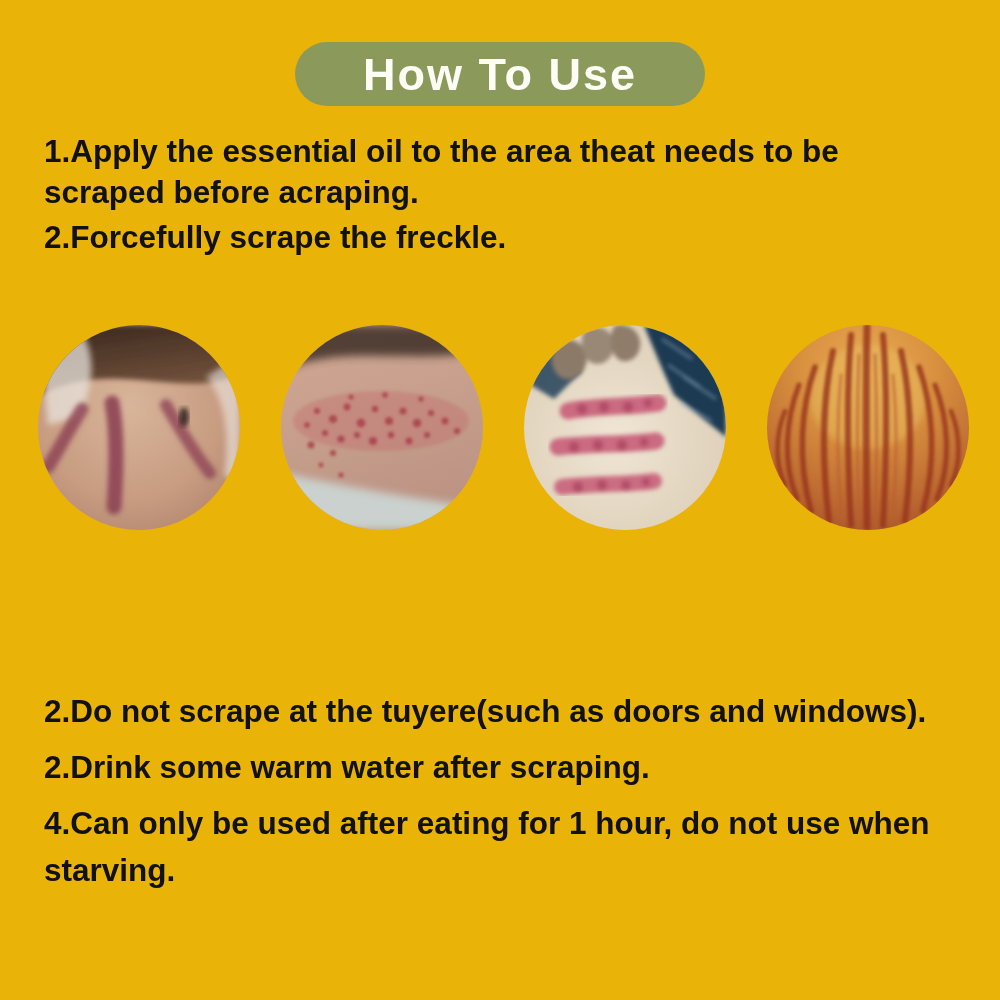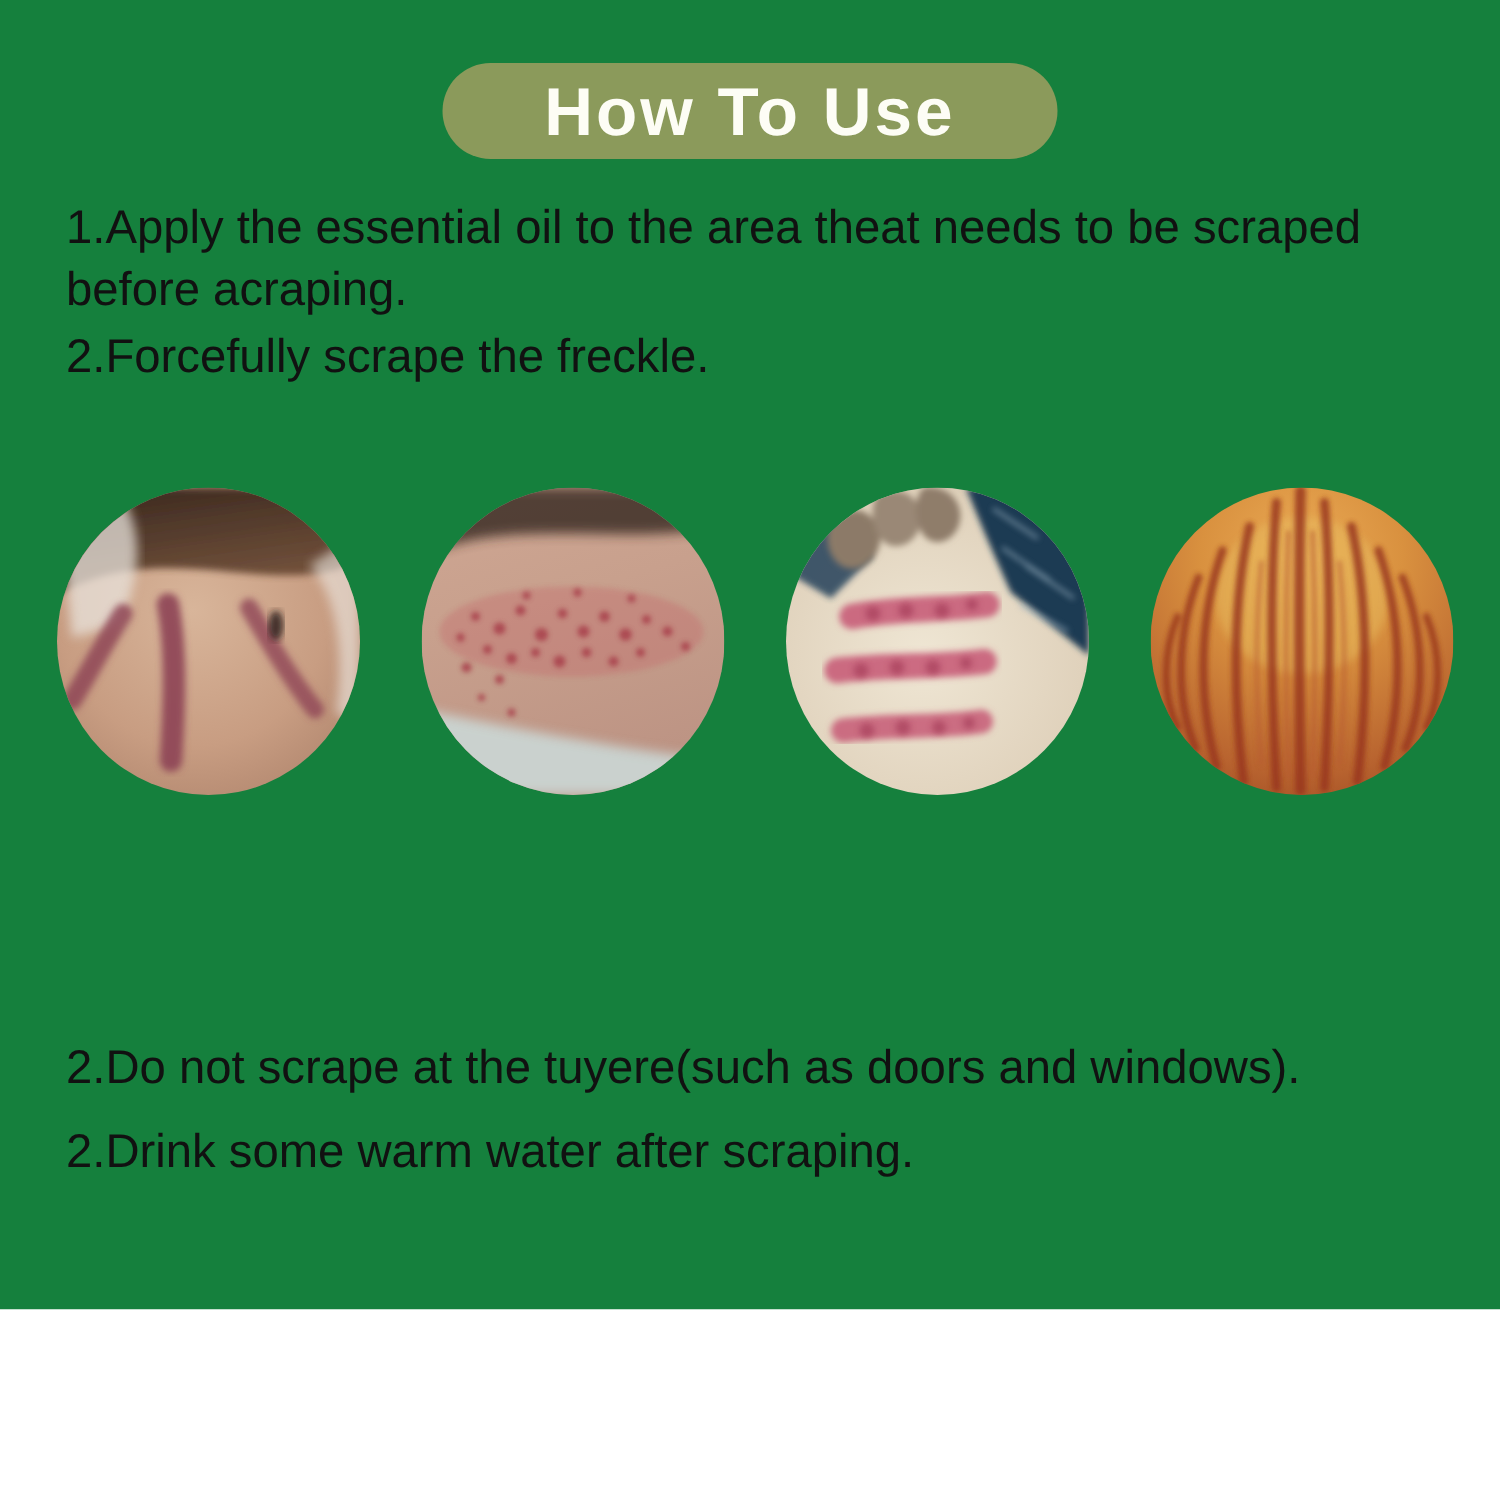--- a/index.html
+++ b/index.html
@@ -7,22 +7,22 @@
     margin: 0;
     padding: 0;
     background: #ffffff;
   }
   body {
     font-family: "Liberation Sans", sans-serif;
   }
   .page {
     position: relative;
     width: 1000px;
-    height: 873px;
-    background: #15803d;
+    height: 1000px;
+    background: #eab308;
     overflow: hidden;
   }
 
   
   .banner {
     position: absolute;
     display: flex;
     align-items: center;
     justify-content: center;
     background: #8b9a5b;
@@ -50,20 +50,21 @@
   }
 
   
   .text-block {
     position: absolute;
     left: 44px;
     width: 920px;
     color: #111111;
     font-size: 31.5px;
     line-height: 41px;
+    font-weight: bold;
   }
   .text-block p {
     margin: 0 0 4px 0;
     padding: 0;
   }
   .howto-text { top: 131px; }
   .notes-text { top: 688px; line-height: 47px; }
   .notes-text p { margin: 0 0 9px 0; }
 
   
@@ -277,15 +278,16 @@
         </g>
       </svg>
     </div>
 
   </div>
 
 
   <div class="text-block notes-text">
     <p>2.Do not scrape at the tuyere(such as doors and windows).</p>
     <p>2.Drink some warm water after scraping.</p>
+    <p>4.Can only be used after eating for 1 hour, do not use when starving.</p>
   </div>
 
 </div>
 
 </body></html>

